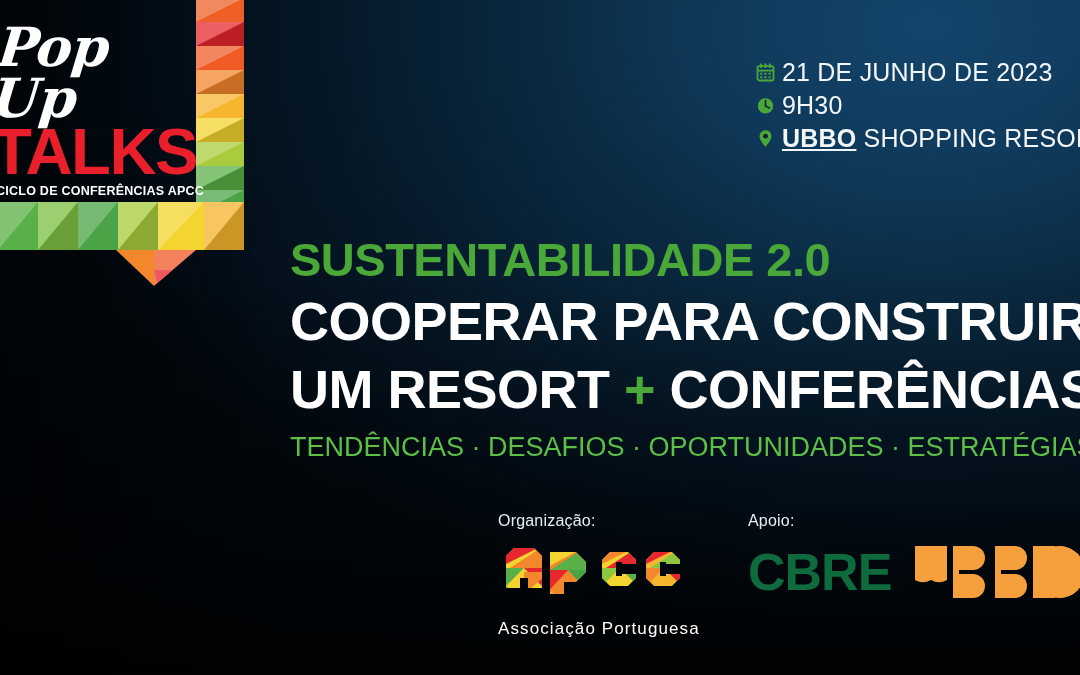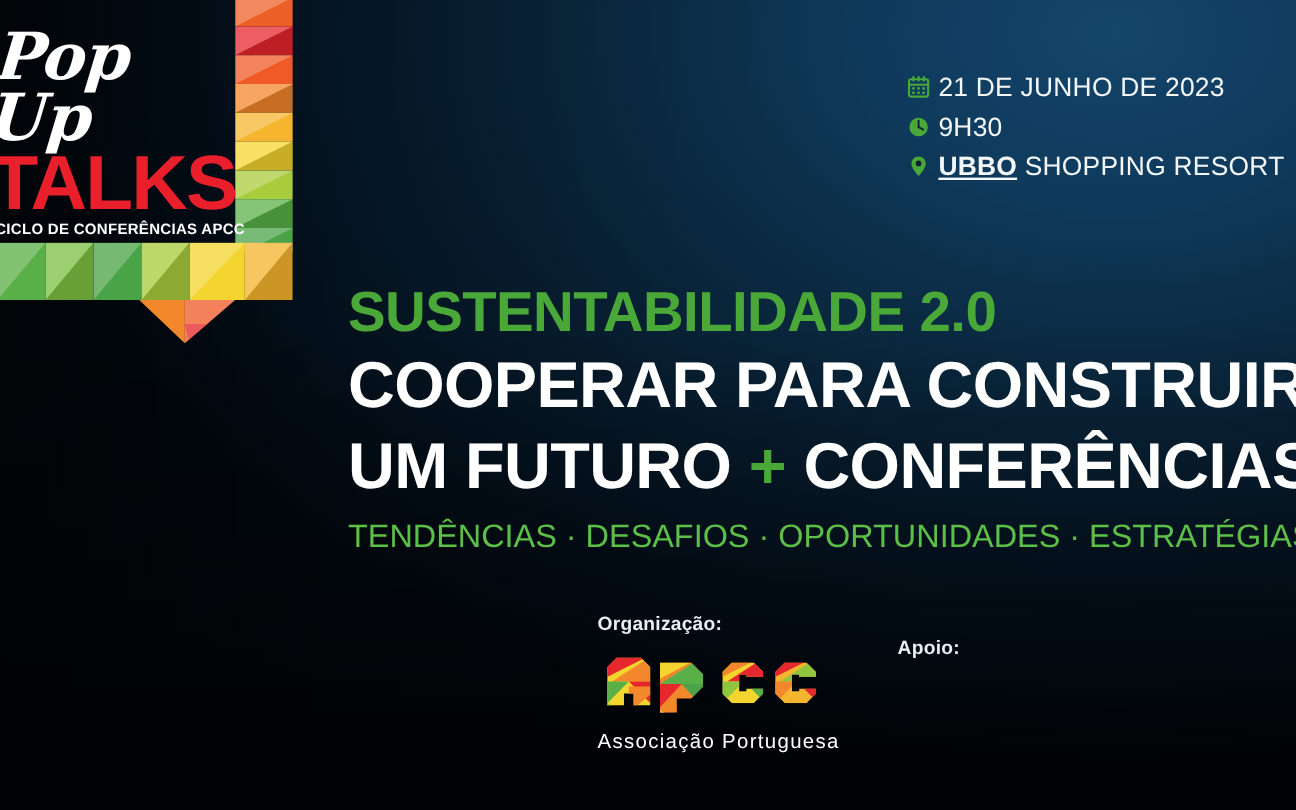--- a/index.html
+++ b/index.html
@@ -100,21 +100,21 @@
   }
   .info-icon {
     width: 26px;
     flex: 0 0 26px;
     display: flex;
     align-items: center;
     justify-content: flex-start;
   }
   .info-text {
     font-family: "Liberation Sans", sans-serif;
-    font-size: 22px;
+    font-size: 25px;
     font-weight: 400;
     color: #f3f7fa;
     letter-spacing: 0.2px;
   }
   .info-text b { font-weight: 700; text-decoration: underline; }
 
   
   .headline-block {
     position: absolute;
     left: 290px;
@@ -160,41 +160,40 @@
     left: 498px;
     top: 512px;
     display: flex;
     align-items: flex-start;
     gap: 0;
   }
   .sponsor-group { position: relative; }
   .sponsor-label {
     font-family: "Liberation Sans", sans-serif;
     font-size: 16px;
-    font-weight: 700;
+    font-weight: 400;
     color: #e8eef3;
     letter-spacing: 0.2px;
     margin-bottom: 12px;
     white-space: nowrap;
   }
   .apcc-group { width: 232px; }
   .apcc-words {
     font-family: "Liberation Sans", sans-serif;
     font-size: 17px;
     line-height: 1.3;
     font-weight: 400;
     color: #ffffff;
     letter-spacing: 1.1px;
-    margin-top: 8px;
+    margin-top: 20px;
     white-space: nowrap;
   }
   .apoio-group {
     margin-left: 18px;
     padding-top: 0;
-    margin-top: 20px;
   }
   .apoio-logos {
     display: flex;
     align-items: center;
     gap: 22px;
     margin-top: 14px;
   }
   .cbre-mark {
     font-family: "Liberation Sans", sans-serif;
     font-weight: 700;
@@ -339,21 +338,21 @@
       <span class="info-text">
         <b>UBBO</b><span> SHOPPING RESORT</span>
       </span>
     </div>
 
   </div>
 
   <div class="headline-block">
     <div class="h-eyebrow">SUSTENTABILIDADE 2.0</div>
     <div class="h-main">COOPERAR  PARA  CONSTRUIR</div>
-    <div class="h-main"><span>UM  FUTURO  </span><span class="plus">+</span><span>  CONFERÊNCIAS</span></div>
+    <div class="h-main"><span>UM  RESORT  </span><span class="plus">+</span><span>  CONFERÊNCIAS</span></div>
     <div class="h-sub">TENDÊNCIAS · DESAFIOS · OPORTUNIDADES · ESTRATÉGIAS</div>
   </div>
 
   <div class="sponsors">
 
     <div class="sponsor-group apcc-group">
       <div class="sponsor-label">Organização:</div>
 
       <svg width="200" height="52" viewBox="0 0 200 52" aria-hidden="true">
         <defs>
@@ -409,17 +408,39 @@
         </g>
       </svg>
 
       <div class="apcc-words">
         <div>Associação Portuguesa</div>
       </div>
     </div>
 
     <div class="sponsor-group apoio-group">
       <div class="sponsor-label">Apoio:</div>
+      <div class="apoio-logos">
+        <div class="cbre-mark">CBRE</div>
+
+        <svg width="168" height="56" viewBox="0 0 168 56" aria-hidden="true">
+
+          <path d="M2 2 H18 V36 A16 16 0 0 1 2 36 Z" fill="#f5a03c"></path>
+          <path d="M22 2 H38 V36 A16 16 0 0 1 22 36 Z" fill="#f5a03c" transform="translate(-4,0)"></path>
+
+          <path d="M44 2 H60 A12 12 0 0 1 60 26 H44 Z" fill="#f5a03c"></path>
+          <path d="M44 30 H60 A12 12 0 0 1 60 54 H44 Z" fill="#f5a03c"></path>
+          <rect x="40" y="2" width="6" height="52" fill="#f5a03c"></rect>
+
+          <path d="M86 2 H102 A12 12 0 0 1 102 26 H86 Z" fill="#f5a03c"></path>
+          <path d="M86 30 H102 A12 12 0 0 1 102 54 H86 Z" fill="#f5a03c"></path>
+          <rect x="82" y="2" width="6" height="52" fill="#f5a03c"></rect>
+
+          <path d="M128 2 H142 V54 H128 Z" fill="#f5a03c"></path>
+          <path d="M146 2 A26 26 0 0 1 146 54 Z" fill="#f5a03c"></path>
+          <circle cx="146" cy="28" r="26" fill="#f5a03c"></circle>
+          <rect x="120" y="2" width="10" height="52" fill="#f5a03c"></rect>
+        </svg>
+      </div>
     </div>
 
   </div>
 
 </div>
 
 </body></html>

